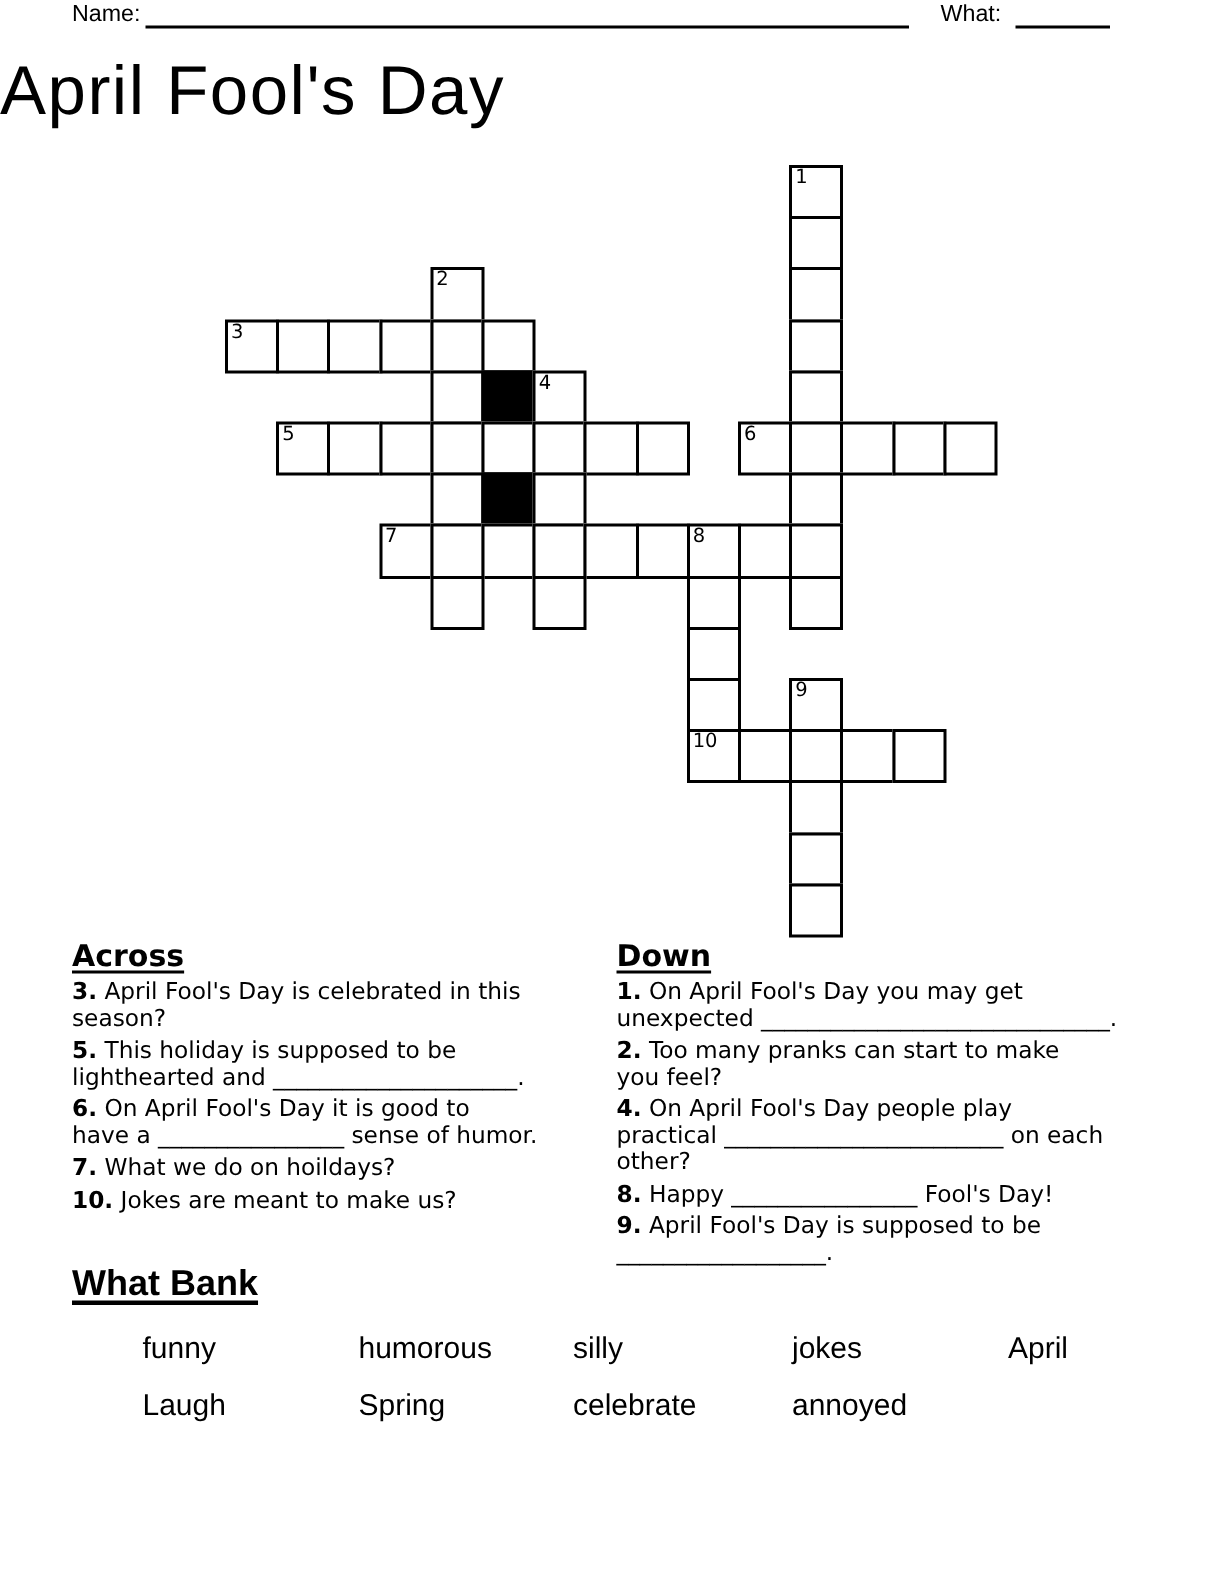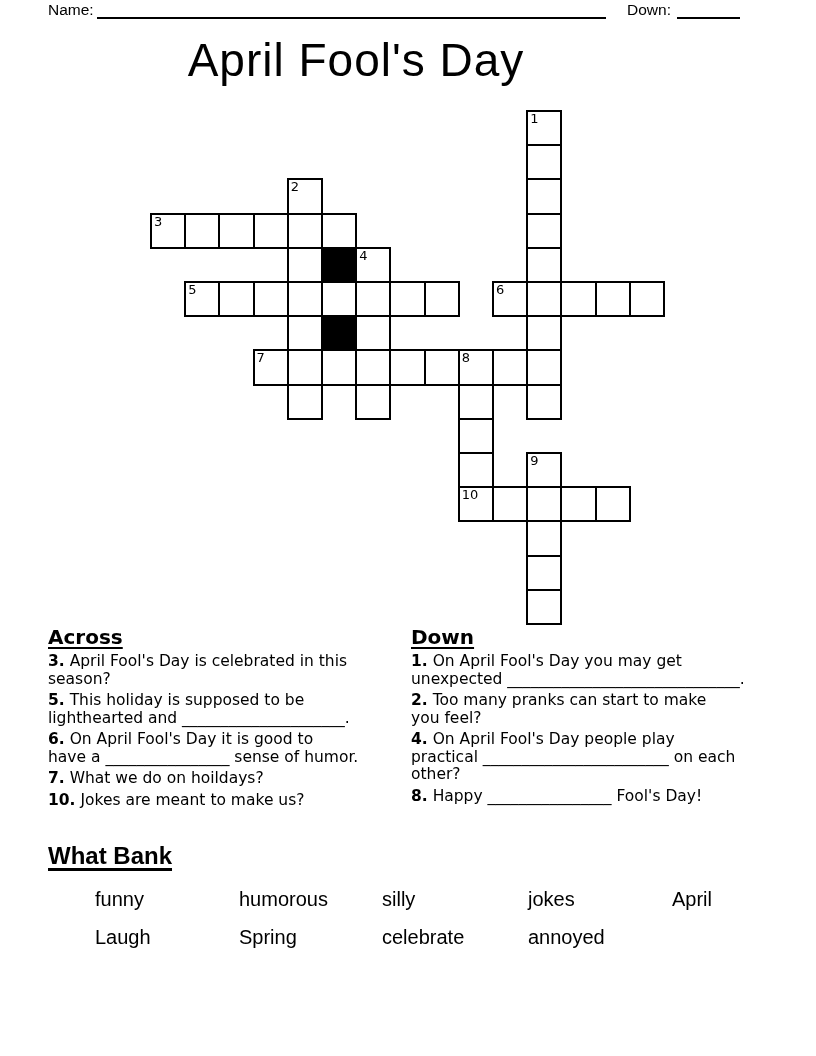--- a/index.html
+++ b/index.html
@@ -9,21 +9,21 @@
   }
   
   .hdr-label{position:absolute;top:1px;font-size:15.5px;line-height:18px;}
   #name-label{left:48px;}
   #date-label{left:627px;}
   .blank-line{position:absolute;top:2px;height:15px;border-bottom:2px solid #000;}
   #name-field{left:97px;width:509px;}
   #date-field{left:677px;width:63px;}
   
   #page-title{
-    position:absolute;top:37px;left:0;width:712px;text-align:center;
+    position:absolute;top:37px;left:0;width:712px;text-align:left;
     font-size:46px;line-height:1;letter-spacing:1px;white-space:nowrap;
   }
   
   #crossword{position:absolute;left:150px;top:110px;}
   .cell{
     position:absolute;box-sizing:border-box;border:2px solid #000;background:#fff;
   }
   .cell.black{background:#000;}
   .cell .num{
     position:absolute;top:0;left:2px;font-family:"DejaVu Sans",sans-serif;
@@ -49,21 +49,21 @@
     position:absolute;left:48px;top:880px;width:730px;
     display:grid;grid-template-columns:144px 143px 146px 144px auto;
     font-size:20px;line-height:38px;margin-left:47px;
   }
 </style>
 </head>
 <body>
 
 <span class="hdr-label" id="name-label">Name:</span>
 <div class="blank-line" id="name-field"></div>
-<span class="hdr-label" id="date-label">Down:</span>
+<span class="hdr-label" id="date-label">What:</span>
 <div class="blank-line" id="date-field"></div>
 
 <div id="page-title">April Fool's Day</div>
 
 <div id="crossword">
     <div class="cell" style="left: 376.2px; top: 0px; width: 36.2px; height: 36.2px;">
       <span class="num">1</span>
     </div>
     <div class="cell" style="left: 376.2px; top: 34.2px; width: 36.2px; height: 36.2px;"></div>
     <div class="cell" style="left: 136.8px; top: 68.4px; width: 36.2px; height: 36.2px;">
@@ -158,20 +158,22 @@
   <p class="clue-heading">Down</p>
   <div id="down-list">
       <p class="clue"><b>1.</b> <span class="clue-text">On April Fool's Day you may get
 unexpected ______________________________.</span></p>
       <p class="clue"><b>2.</b> <span class="clue-text">Too many pranks can start to make
 you feel?</span></p>
       <p class="clue"><b>4.</b> <span class="clue-text">On April Fool's Day people play
 practical ________________________ on each
 other?</span></p>
       <p class="clue"><b>8.</b> <span class="clue-text">Happy ________________ Fool's Day!</span></p>
+      <p class="clue"><b>9.</b> <span class="clue-text">April Fool's Day is supposed to be
+__________________.</span></p>
     </div>
 </div>
 
 <div id="word-bank-heading">What Bank</div>
 <div id="word-bank-words">
     <div>funny</div>
     <div>humorous</div>
     <div>silly</div>
     <div>jokes</div>
     <div>April</div>

